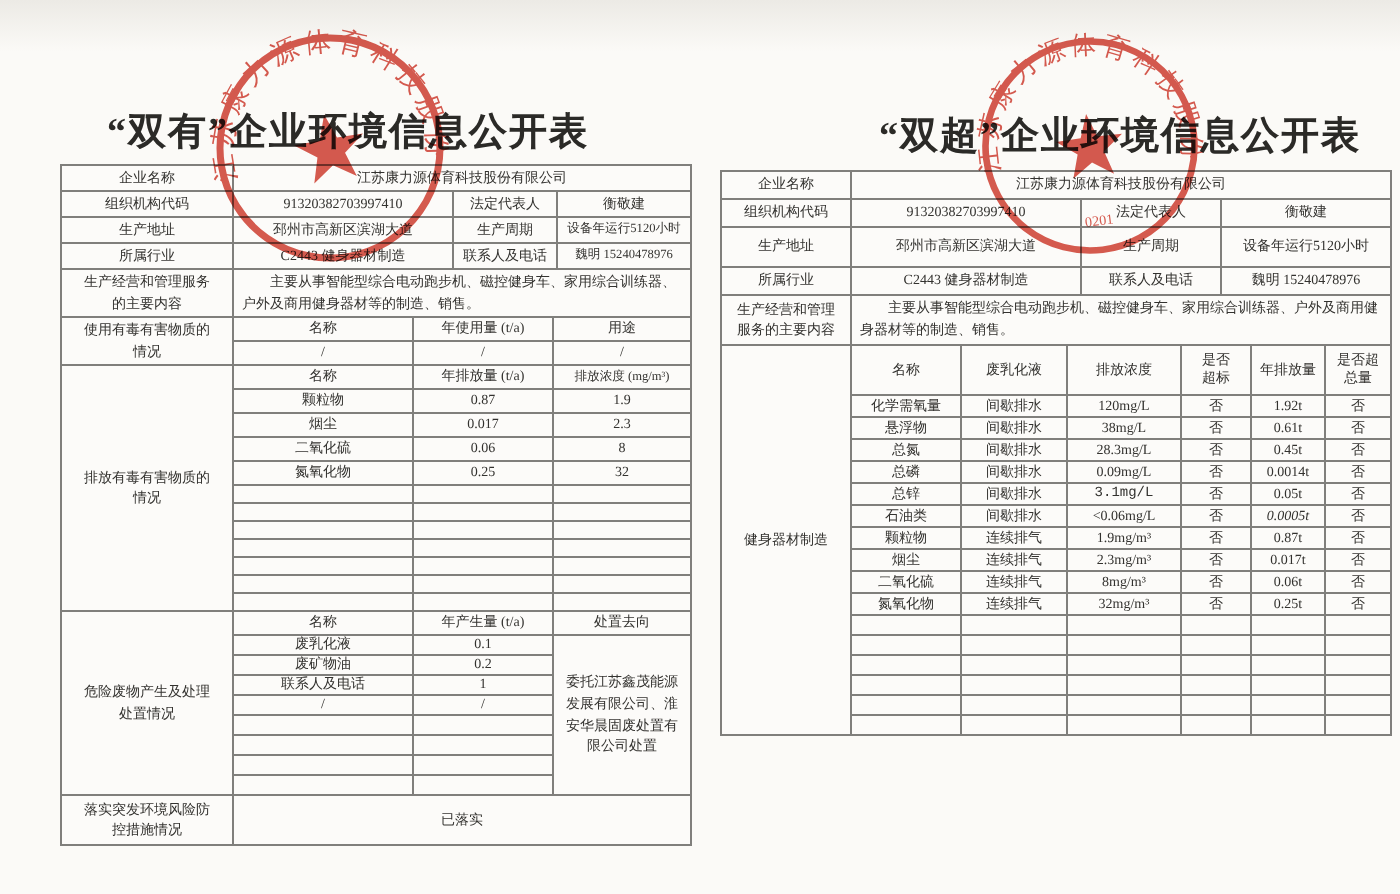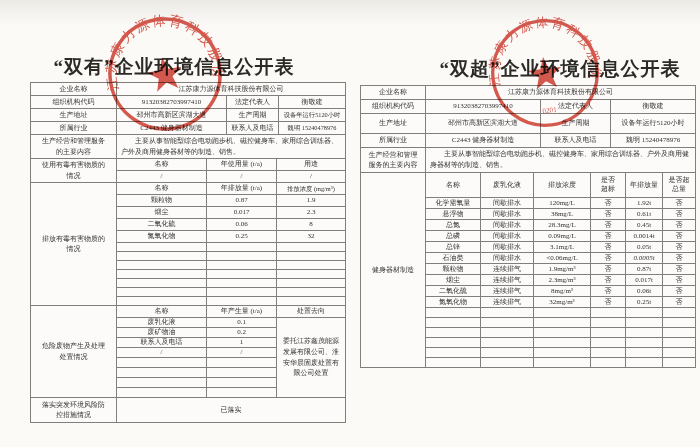--- a/index.html
+++ b/index.html
@@ -283,21 +283,21 @@
               <div class="cell" style="width: 55px;">总磷</div>
               <div class="cell" style="width: 53px;">间歇排水</div>
               <div class="cell" style="width: 57px;">0.09mg/L</div>
               <div class="cell" style="width: 35px;">否</div>
               <div class="cell" style="width: 37px;">0.0014t</div>
               <div class="cell" style="width: 33px;">否</div>
             </div>
             <div class="trow" style="height: 11px;">
               <div class="cell" style="width: 55px;">总锌</div>
               <div class="cell" style="width: 53px;">间歇排水</div>
-              <div class="cell" style="width: 57px;">3.1mg/L</div>
+              <div class="cell" style="width: 57px; font-family: Liberation Mono, monospace;">3.1mg/L</div>
               <div class="cell" style="width: 35px;">否</div>
               <div class="cell" style="width: 37px;">0.05t</div>
               <div class="cell" style="width: 33px;">否</div>
             </div>
             <div class="trow" style="height: 11px;">
               <div class="cell" style="width: 55px;">石油类</div>
               <div class="cell" style="width: 53px;">间歇排水</div>
               <div class="cell" style="width: 57px;">&lt;0.06mg/L</div>
               <div class="cell" style="width: 35px;">否</div>
               <div class="cell" style="width: 37px; font-style: italic;">0.0005t</div>

